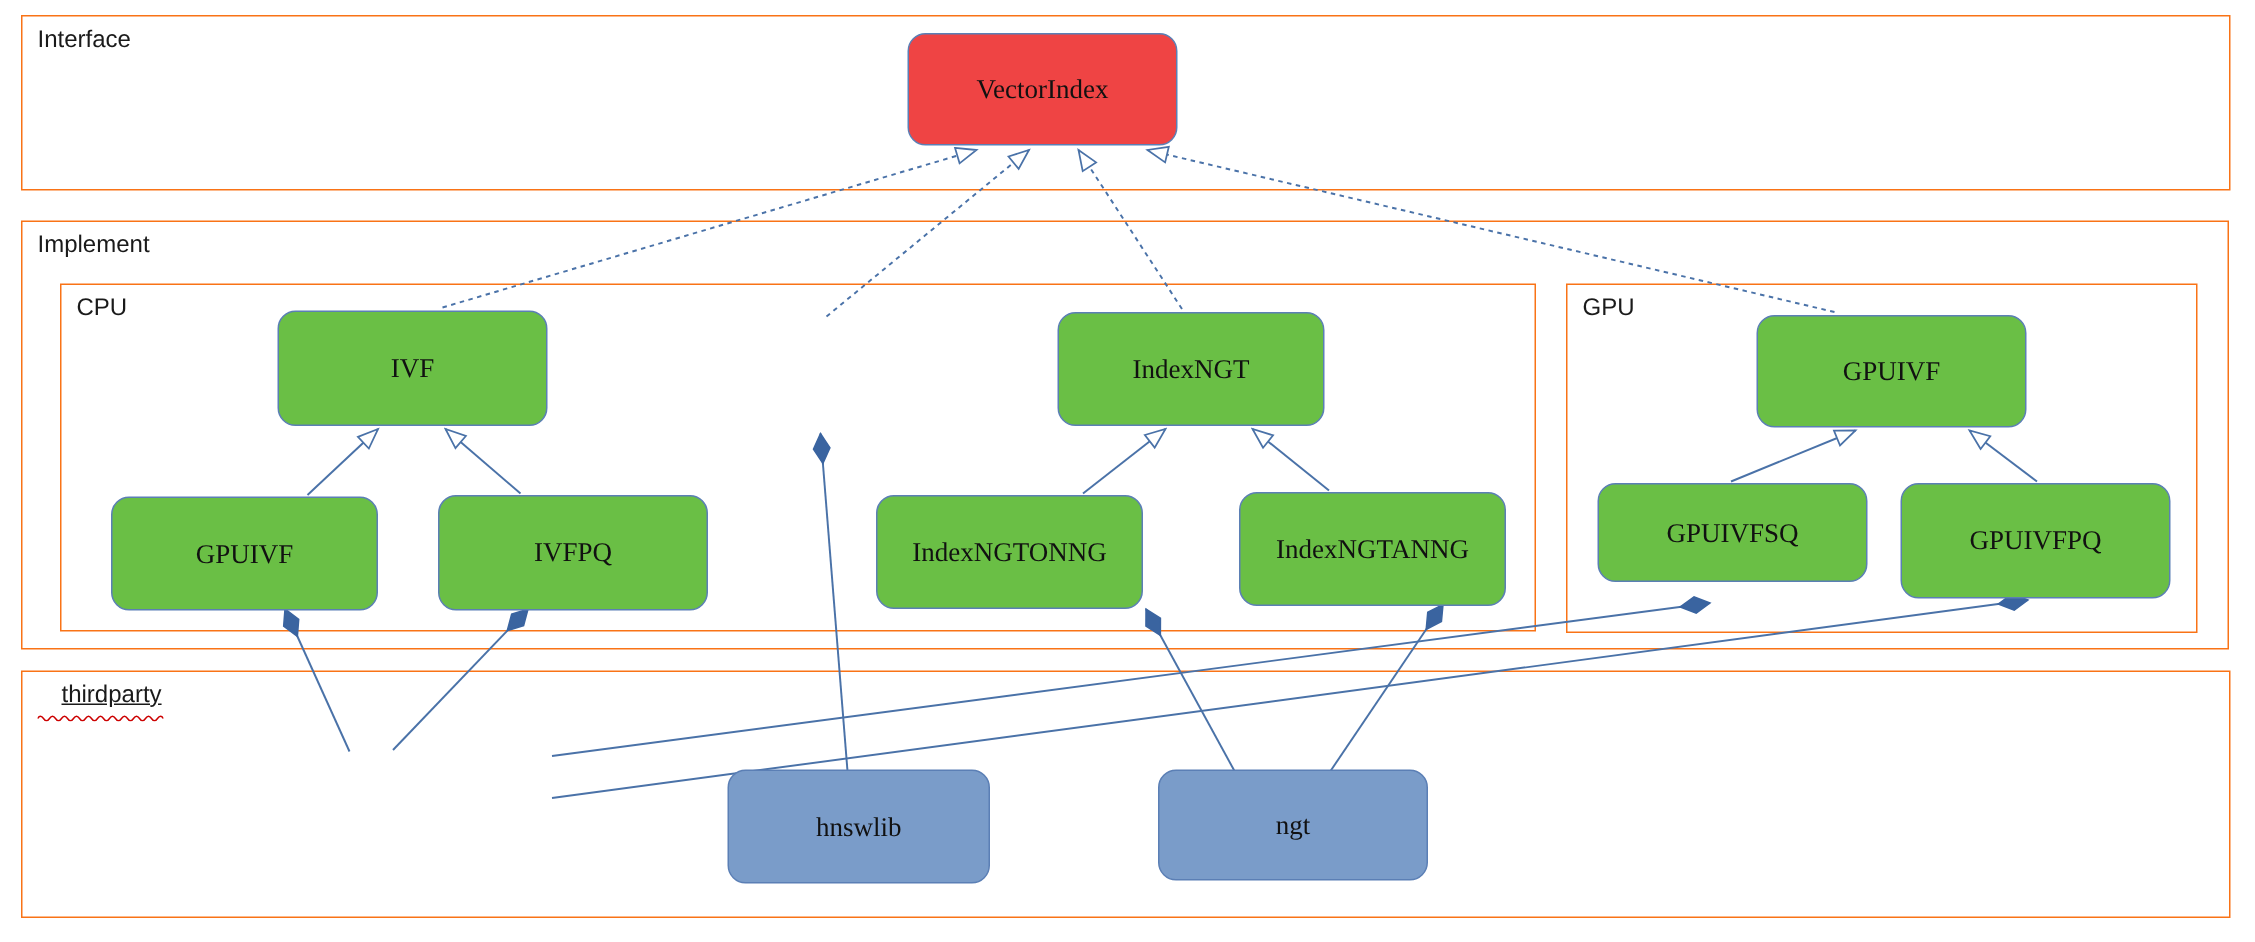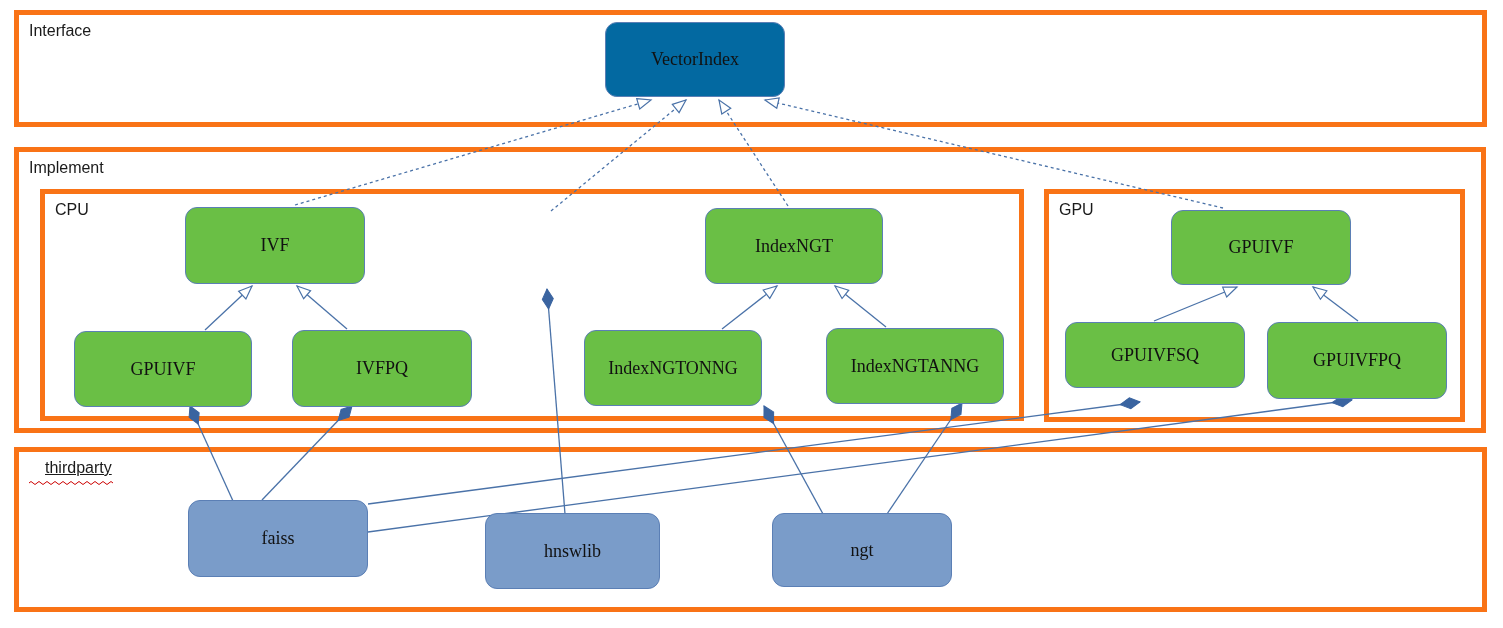--- a/index.html
+++ b/index.html
@@ -1,34 +1,34 @@
 <!DOCTYPE html>
 <html><head>
 <meta charset="utf-8">
 <style>
   html,body{margin:0;padding:0;background:#ffffff;}
   .canvas{
     position:relative;width:1503px;height:628px;background:#ffffff;overflow:hidden;
     font-family:"Liberation Sans", sans-serif;
   }
   .container{
-    position:absolute;border:5px solid #f97316;background:transparent;box-sizing:border-box;
+    position:absolute;border:1px solid #f97316;background:transparent;box-sizing:border-box;
   }
   .container-label{
     position:absolute;top:7px;left:10px;font-size:16px;color:#1a1a1a;
     font-family:"Liberation Sans", sans-serif;white-space:nowrap;
   }
   .container-label.underlined{text-decoration:underline;margin-left:16px;}
   .squiggle-svg{position:absolute;left:10px;top:28px;}
   .node{
     position:absolute;border:1px solid #5b7fb5;border-radius:12px;box-sizing:border-box;
     display:flex;align-items:center;justify-content:center;
     font-family:"Liberation Serif", serif;font-size:18px;color:#111111;
   }
-  .node.pink{background:#0369a1;}
+  .node.pink{background:#ef4444;}
   .node.green{background:#6abf45;}
   .node.blue{background:#7a9cc9;}
   .edges{position:absolute;left:0;top:0;width:1503px;height:628px;pointer-events:none;}
   .edge{stroke:#4a72a8;stroke-width:1.3;fill:none;}
   .edge.dashed{stroke-dasharray:3 3;}
 </style>
 </head>
 <body>
 
 <div class="canvas">
@@ -113,23 +113,20 @@
   <div class="node green" style="left:826px;top:328px;width:178px;height:76px">
     <span>IndexNGTANNG</span>
   </div>
   <div class="node green" style="left:1065px;top:322px;width:180px;height:66px">
     <span>GPUIVFSQ</span>
   </div>
   <div class="node green" style="left:1267px;top:322px;width:180px;height:77px">
     <span>GPUIVFPQ</span>
   </div>
 
-  <div class="node blue" style="left:188px;top:500px;width:180px;height:77px">
-    <span>faiss</span>
-  </div>
   <div class="node blue" style="left:485px;top:513px;width:175px;height:76px">
     <span>hnswlib</span>
   </div>
   <div class="node blue" style="left:772px;top:513px;width:180px;height:74px">
     <span>ngt</span>
   </div>
 
 </div>
 
 </body></html>

